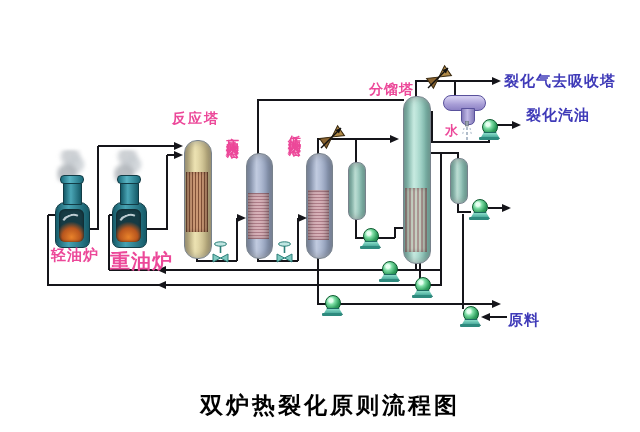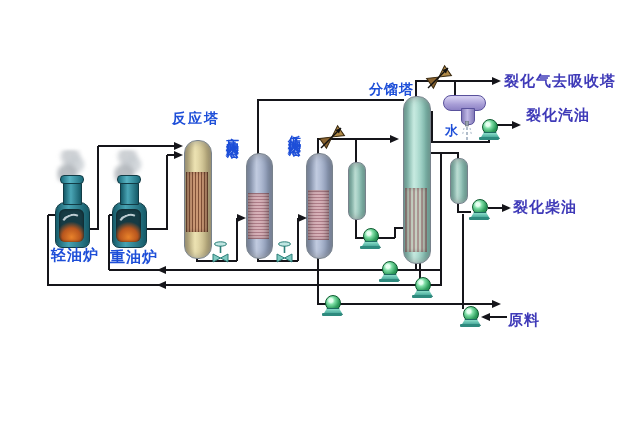--- a/index.html
+++ b/index.html
@@ -43,21 +43,21 @@
   
   .pump{position:absolute;width:18px;height:21px;z-index:4;}
   .pump .ball{position:absolute;left:2px;top:0;width:14px;height:14px;border-radius:50%;
         background:radial-gradient(circle at 35% 32%, #e6fff0 0 14%, #7fdfa6 30%, #2f9e5e 62%, #15713c 100%);
         border:1px solid #0d5c30;}
   .pump .base{position:absolute;left:0;top:13px;width:18px;height:5px;
         background:linear-gradient(180deg,#8adcC8,#3fa294);border:1px solid #1d6a60;
         clip-path:polygon(20% 0,80% 0,100% 100%,0 100%);}
   .pump .plate{position:absolute;left:-1px;top:18px;width:20px;height:2.5px;background:#2e8a7e;border-radius:1px;}
   
-  .lbl{position:absolute;z-index:5;color:#1d4ed8;font-weight:bold;white-space:nowrap;}
+  .lbl{position:absolute;z-index:5;color:#ec4899;font-weight:bold;white-space:nowrap;}
   .lbl.vert{writing-mode:vertical-rl;text-orientation:upright;letter-spacing:2px;white-space:normal;}
   .stream{position:absolute;z-index:5;color:#3f3ab8;font-weight:bold;white-space:nowrap;letter-spacing:1px;}
   .title{position:absolute;z-index:5;color:#000;font-weight:bold;text-align:center;letter-spacing:3px;}
   .svgicon{position:absolute;z-index:4;}
   
   .cond{position:absolute;z-index:4;border:1px solid #59519c;border-radius:8px;
         background:linear-gradient(180deg,#d3cdf0 10%,#a79dd6 60%,#8d82c4);}
   .condstem{position:absolute;z-index:4;border:1px solid #59519c;border-radius:0 0 5px 5px;
         background:linear-gradient(90deg,#837ab8,#c0b8e6 45%,#837ab8);}
 </style>
@@ -234,20 +234,20 @@
       <div class="base"></div>
       <div class="plate"></div>
     </div>
 
   <div class="lbl" style="left:172px;top:110px;font-size:14px;letter-spacing:2px;">反应塔</div>
   <div class="lbl vert" style="left:223px;top:127px;font-size:13px;height:92px;">高压闪蒸塔</div>
   <div class="lbl vert" style="left:285px;top:125px;font-size:13px;height:92px;">低压闪蒸塔</div>
   <div class="lbl" style="left:369px;top:81px;font-size:14px;letter-spacing:1px;">分馏塔</div>
   <div class="lbl" style="left:445px;top:122px;font-size:13px;">水</div>
   <div class="lbl" style="left:51px;top:246px;font-size:15px;letter-spacing:1px;">轻油炉</div>
-  <div class="lbl" style="left:110px;top:248px;font-size:15px;letter-spacing:1px;">重油炉</div>
+  <div class="lbl" style="left:110px;top:248px;font-size:20px;letter-spacing:1px;">重油炉</div>
 
   <div class="stream" style="left:504px;top:72px;font-size:15px;">裂化气去吸收塔</div>
   <div class="stream" style="left:526px;top:106px;font-size:15px;">裂化汽油</div>
-  <div class="stream" style="left:513px;top:198px;font-size:15px;">裂化柴油</div>
   <div class="stream" style="left:508px;top:311px;font-size:15px;">原料</div>
 
+  <div class="title" style="left:175px;top:390px;width:310px;font-size:23px;">双炉热裂化原则流程图</div>
 </div>
 
 </body></html>

